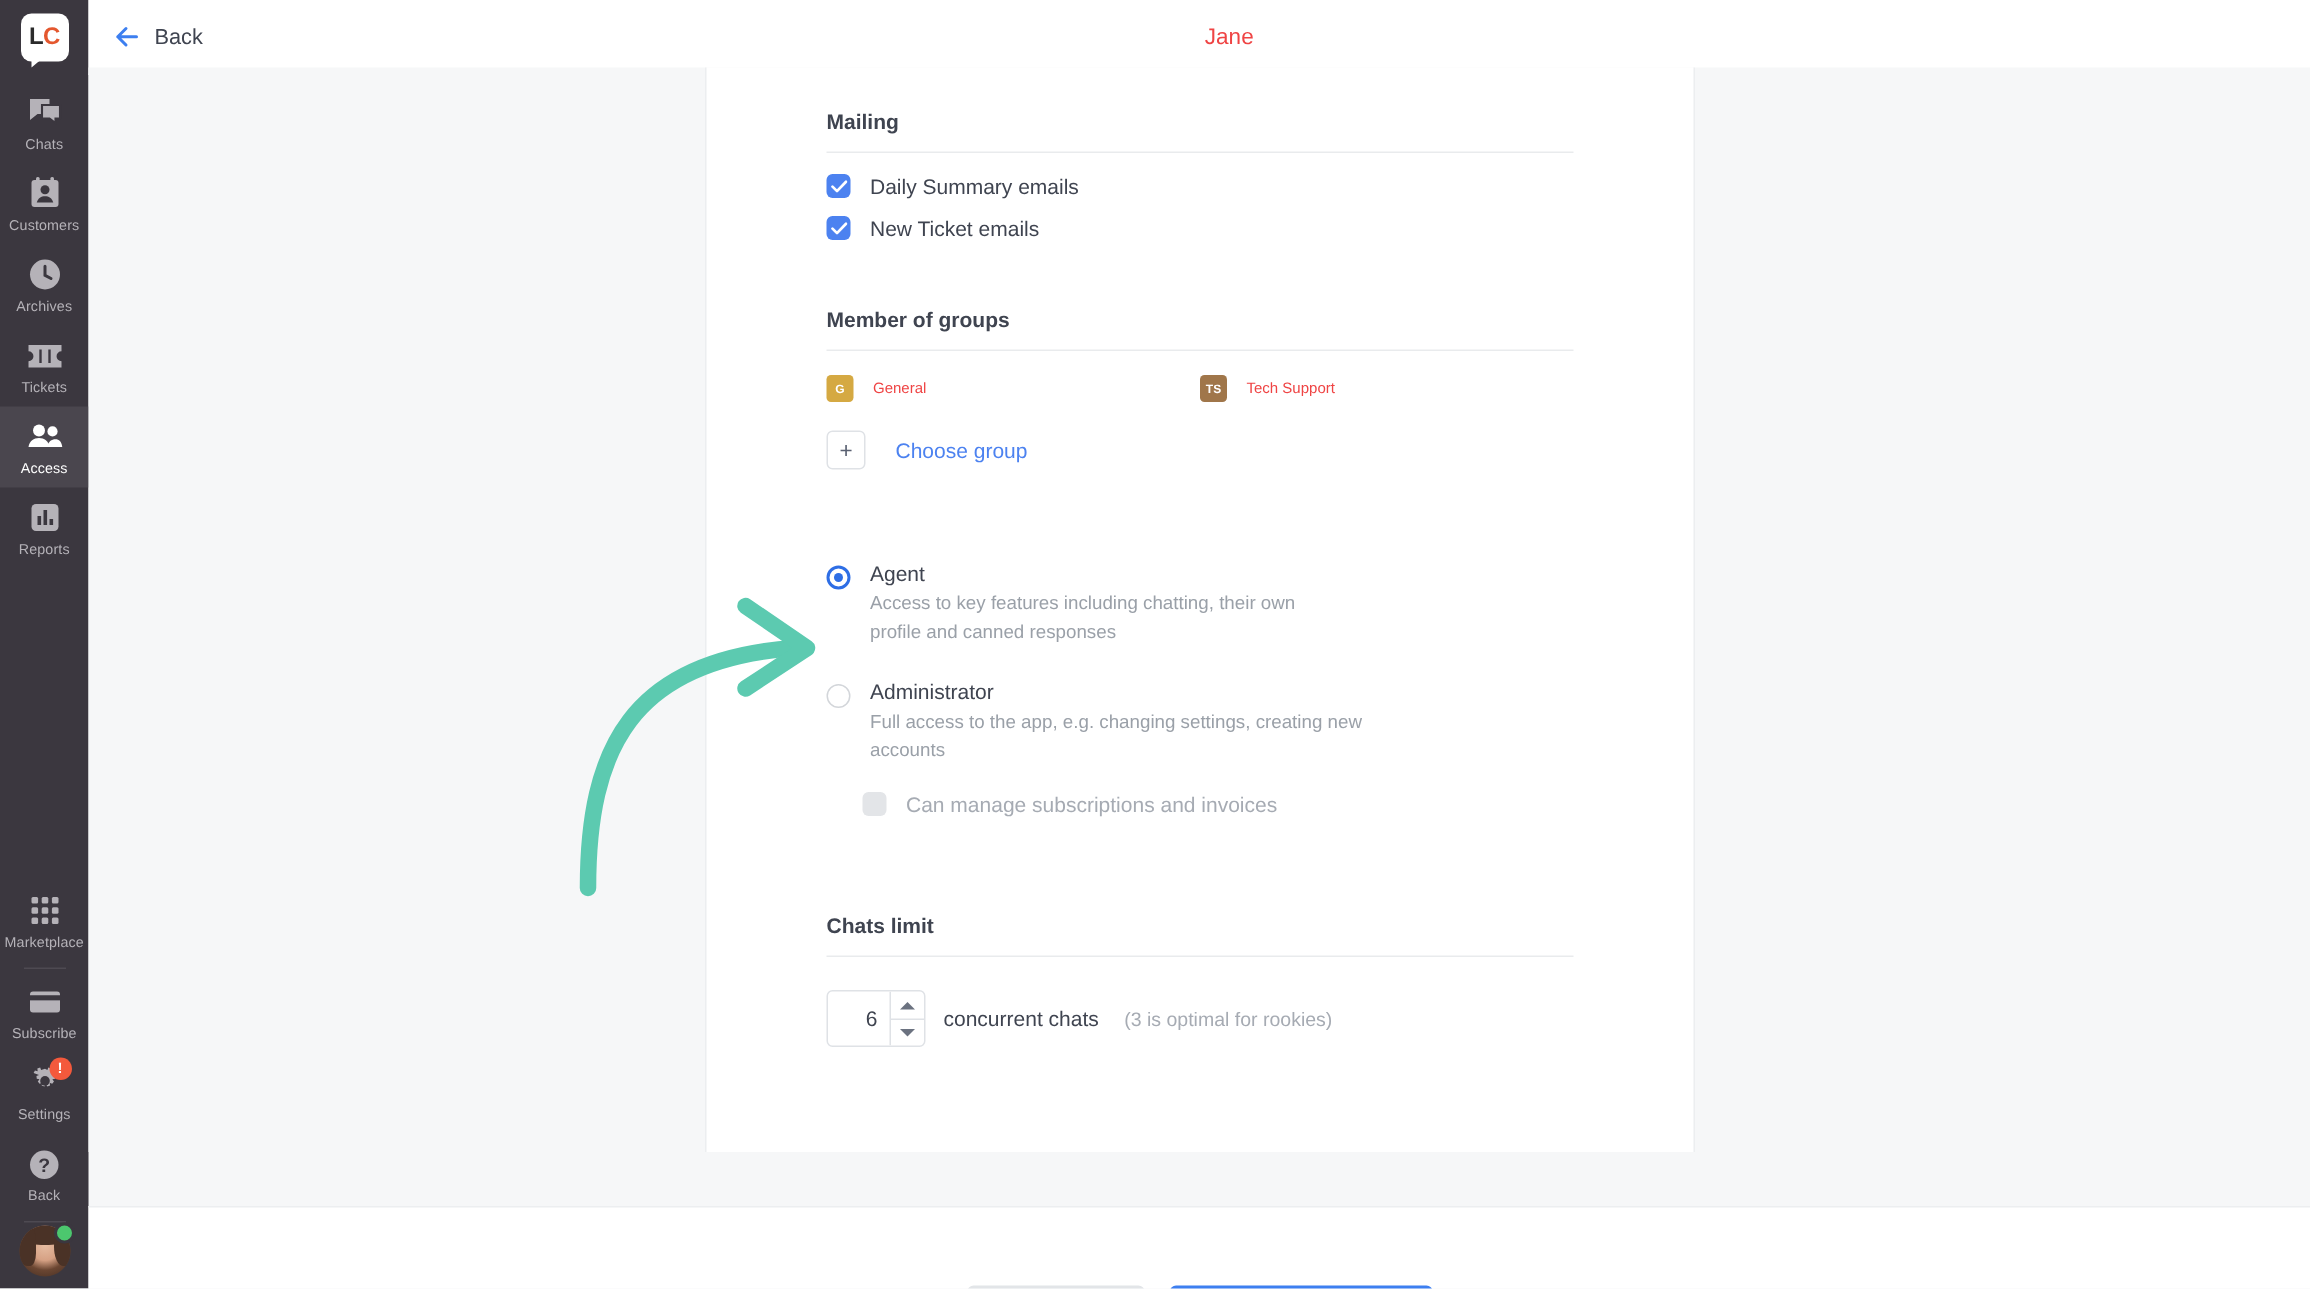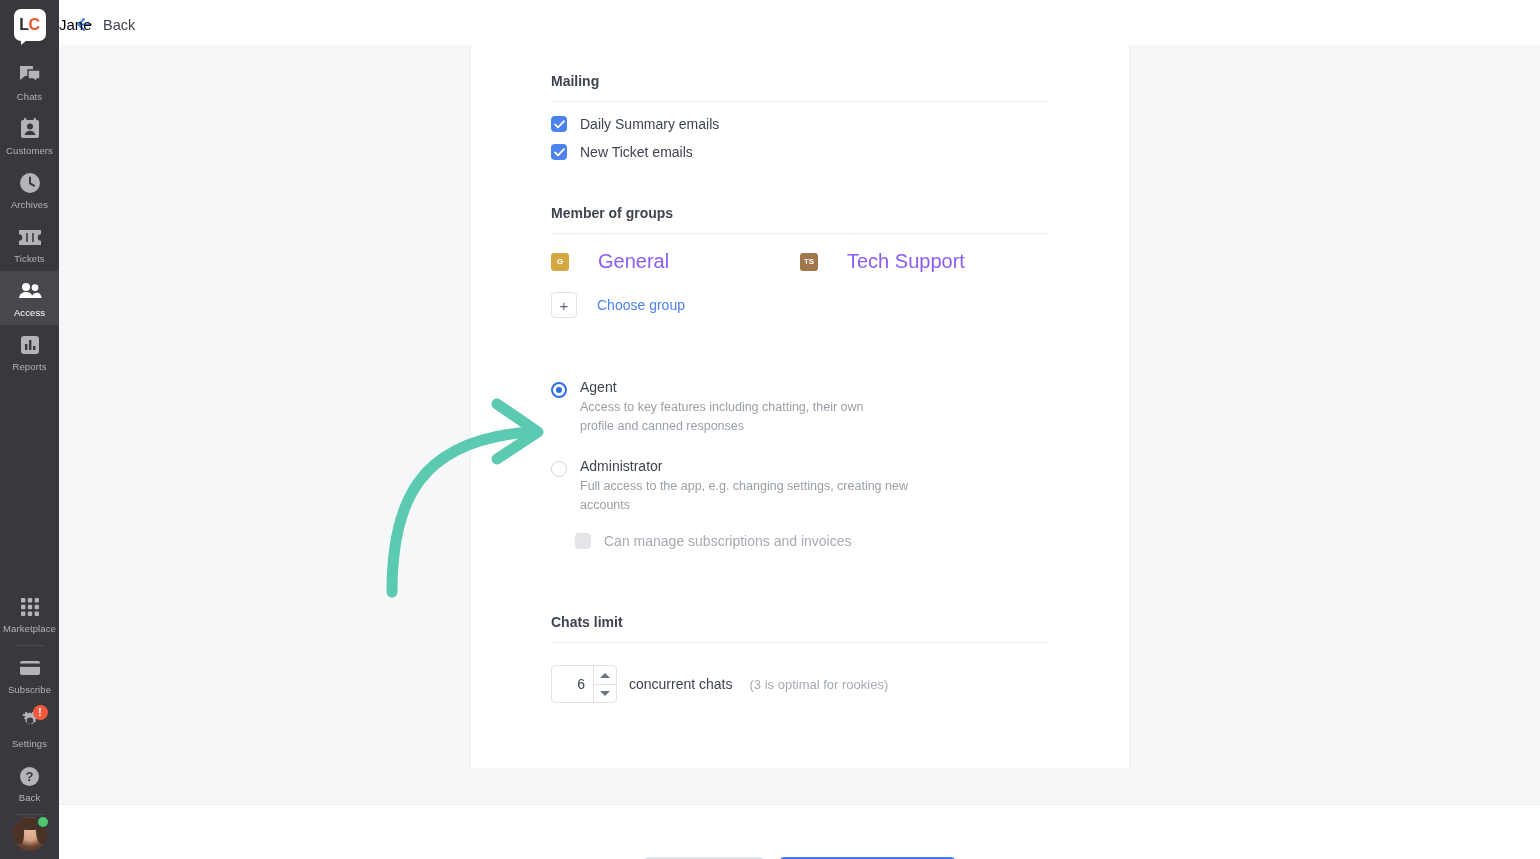--- a/index.html
+++ b/index.html
@@ -81,22 +81,22 @@
     background: #ffffff; border-bottom: 1px solid #e7e9eb;
     display: flex; align-items: center;
   }
   #back-btn {
     display: flex; align-items: center; gap: 10px;
     margin-left: 15px; cursor: pointer;
   }
   #back-btn .arrow { width: 19px; height: 19px; display: block; }
   #back-btn .txt { font-size: 14.5px; color: #3f4450; }
   #page-title {
-    position: absolute; left: 0; right: 0; text-align: left;
-    font-size: 15px; color: #000000; pointer-events: none;
+    position: absolute; left: 0; right: 0; text-align: center;
+    font-size: 15px; color: #ef4444; pointer-events: none; padding-left: 40px;
   }
 
   
   #body-area {
     position: absolute; left: 59px; top: 45px;
     width: 1481px; height: 723px;
     background: #f6f7f8;
   }
   #content-panel {
     position: absolute; left: 411px; top: 0;
@@ -126,21 +126,21 @@
   .check-row.muted .ctext { color: #a6abb3; }
 
   
   .groups-grid { display: flex; }
   .group-item { display: flex; align-items: center; gap: 13px; width: 250px; }
   .gbadge {
     width: 18px; height: 18px; border-radius: 3px;
     color: #fff; font-size: 8px; font-weight: bold;
     display: flex; align-items: center; justify-content: center; flex: 0 0 auto;
   }
-  .group-item .gname { font-size: 20px; color: #8b5cf6; margin-left: 16px; }
+  .group-item .gname { font-size: 10px; color: #ef4444; }
   .choose-row { display: flex; align-items: center; gap: 13px; margin-top: 19px; cursor: pointer; }
   .plus-btn {
     width: 26px; height: 26px; border: 1px solid #dfe2e6; border-radius: 4px;
     background: #fff; color: #5a6172; font-size: 15px;
     display: flex; align-items: center; justify-content: center; flex: 0 0 auto;
   }
   .choose-lbl { font-size: 14px; color: #4c82f0; margin-left: 7px; }
 
   
   .radio-row { display: flex; gap: 13px; cursor: pointer; }

